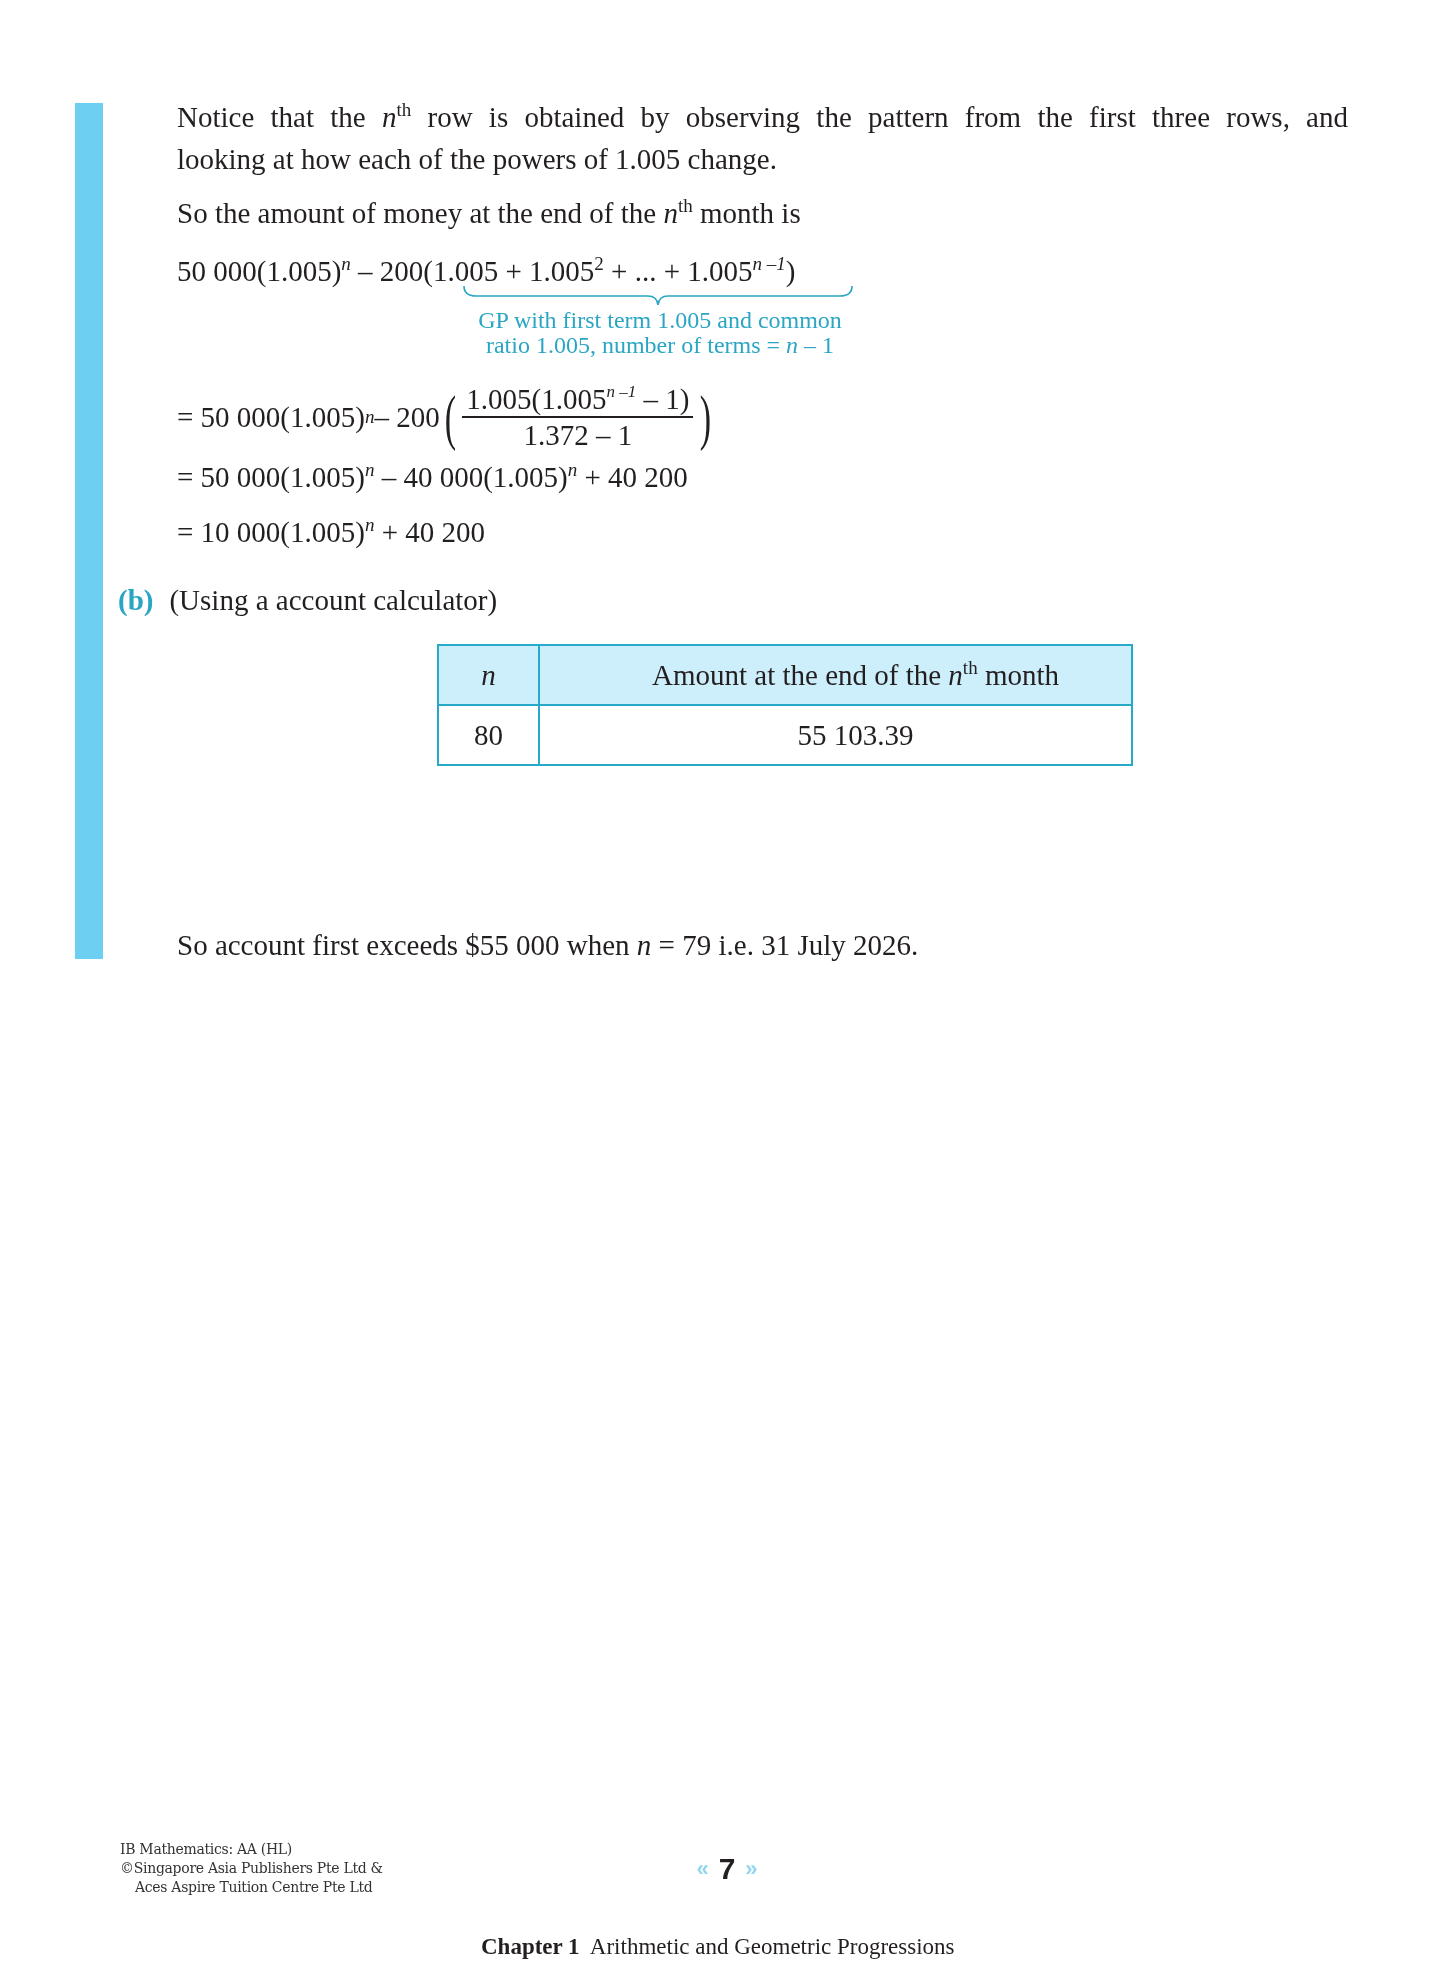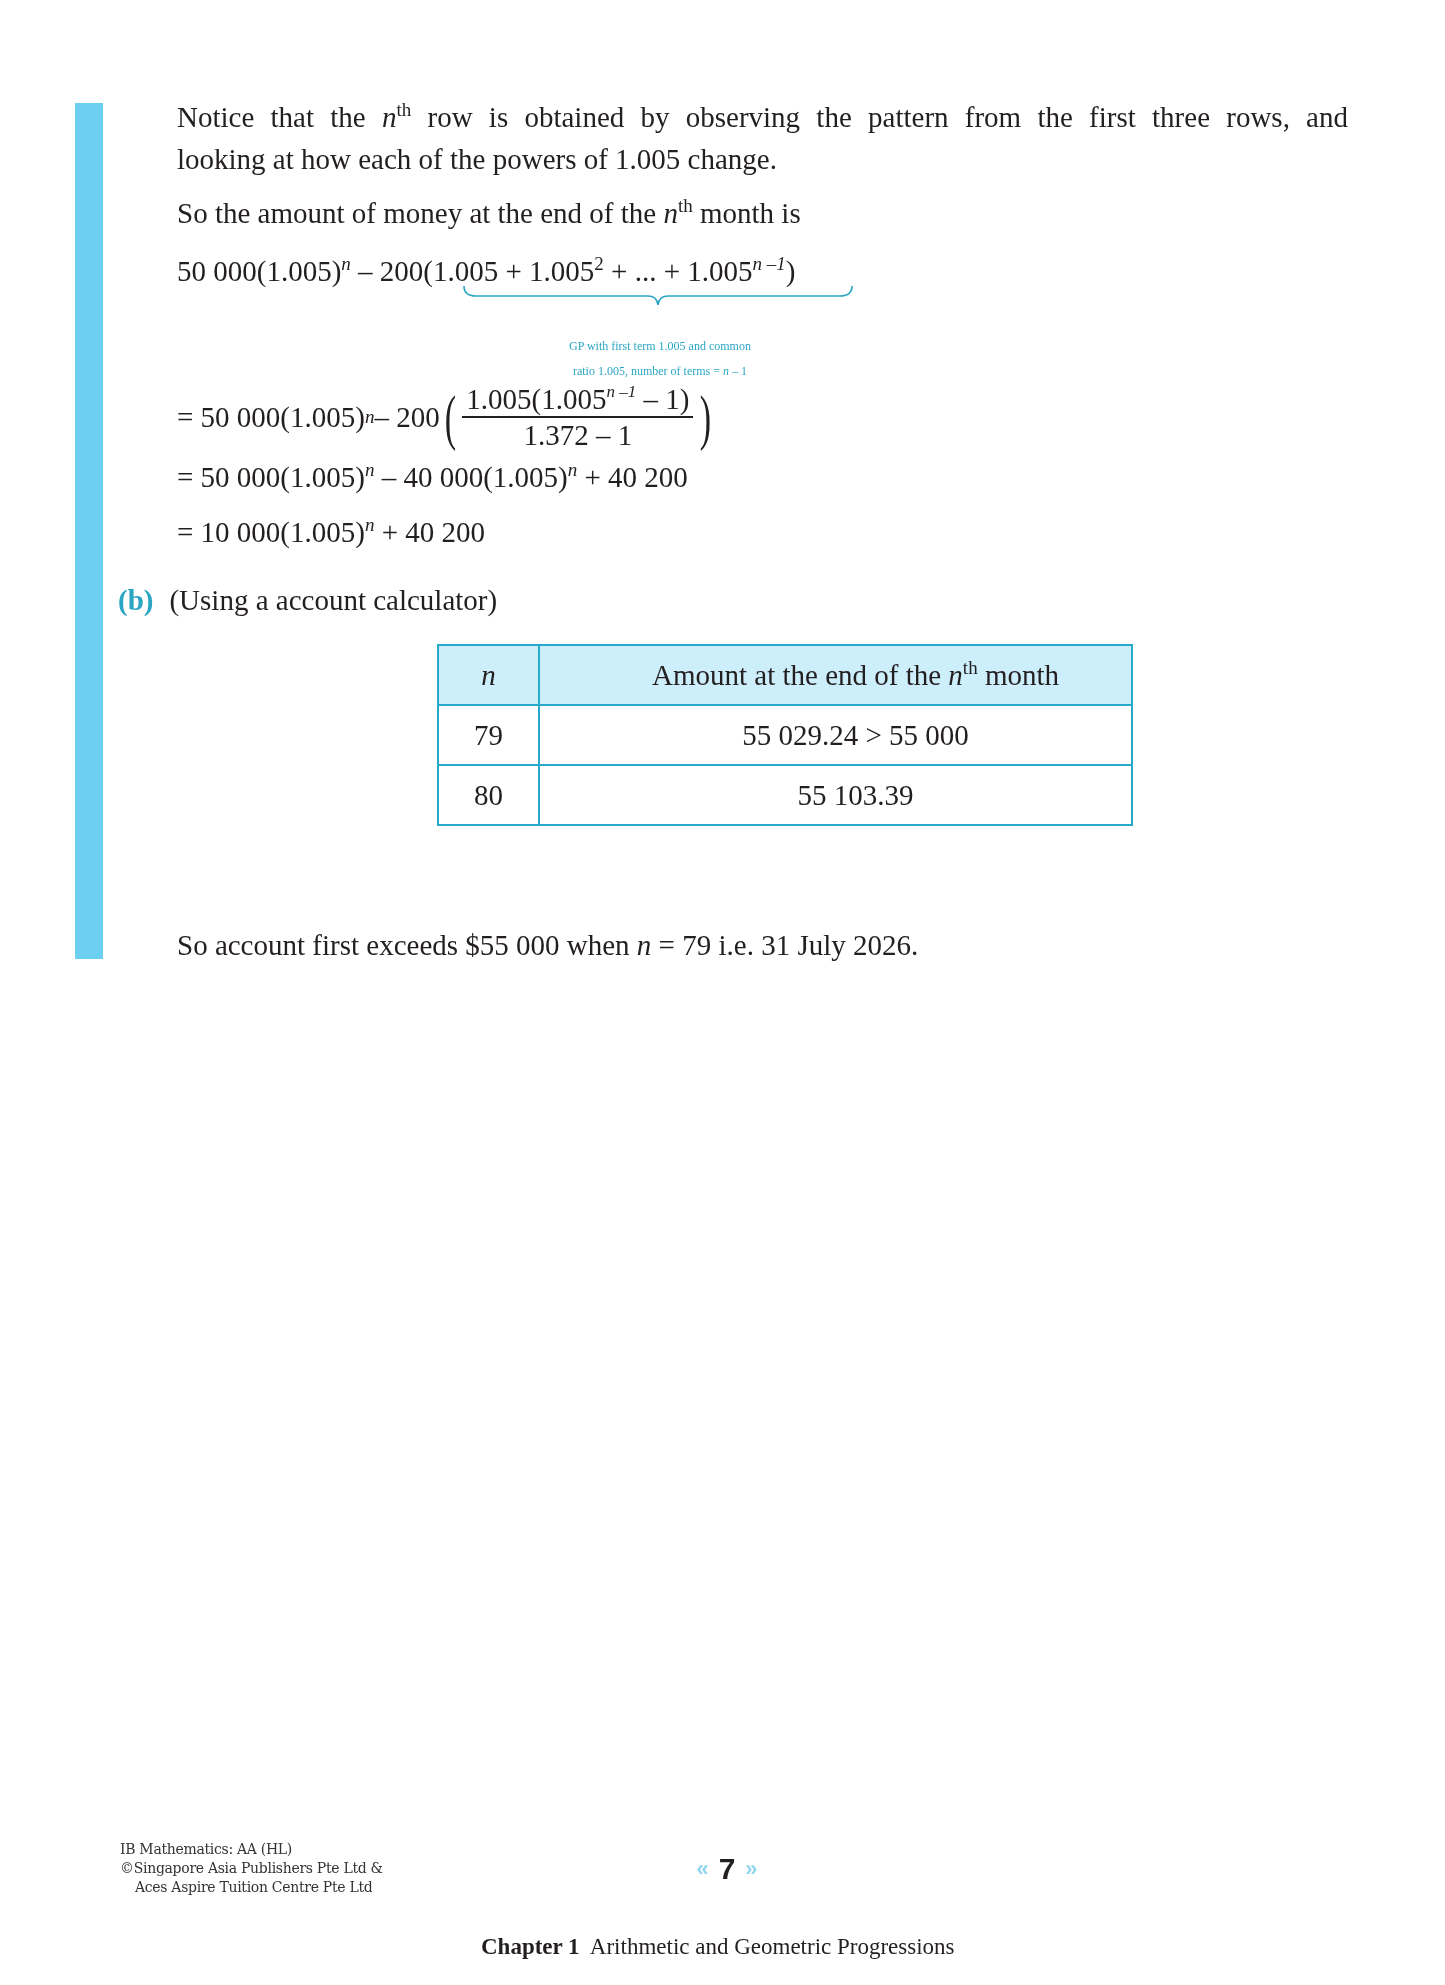--- a/index.html
+++ b/index.html
@@ -26,23 +26,22 @@
     font-size: 29px; line-height: 34px;
     text-align: justify; text-align-last: justify;
     white-space: nowrap;
   }
   i.v { font-style: italic; }
   sup.s { font-size: 19px; vertical-align: 11px; line-height: 0; }
   sup.ss { font-size: 17px; vertical-align: 12px; line-height: 0; }
   .teal { color: #2aa6c4; }
   .note {
     position: absolute; left: 470px; width: 380px;
-    font-size: 12px; line-height: 25px; text-align: center;
+    font-size: 24px; line-height: 25px; text-align: center;
     color: #2aa6c4;
-    margin-top: 26px;
   }
   .brace { position: absolute; left: 462px; top: 284px; }
   .frac {
     display: inline-block; vertical-align: middle; text-align: center;
     margin: 0 2px;
   }
   .frac .num { display: block; padding: 0 4px; border-bottom: 2px solid #231f20; line-height: 34px; }
   .frac .den { display: block; line-height: 34px; }
   .bigparen { display: inline-block; vertical-align: middle; font-size: 62px; line-height: 62px; font-weight: 100; transform: scaleX(0.55); }
 
@@ -117,24 +116,20 @@
 
 <table class="calc">
   <thead>
     <tr>
       <th class="c1"><i>n</i></th>
       <th class="c2"><span>Amount at the end of the </span><i>n</i><sup class="s">th</sup><span> month</span></th>
     </tr>
   </thead>
   <tbody>
     <tr>
-      <td class="c1">79</td>
-      <td class="c2">55 029.24 &gt; 55 000</td>
-    </tr>
-    <tr>
       <td class="c1">80</td>
       <td class="c2">55 103.39</td>
     </tr>
   </tbody>
 </table>
 
 <div class="abs txt" style="left:177px; top:928px;"><span>So account first exceeds $55 000 when </span><i class="v">n</i><span> = 79 i.e. 31 July 2026.</span></div>
 
 <div class="footer-left">
   <div>IB Mathematics: AA (HL)</div>

